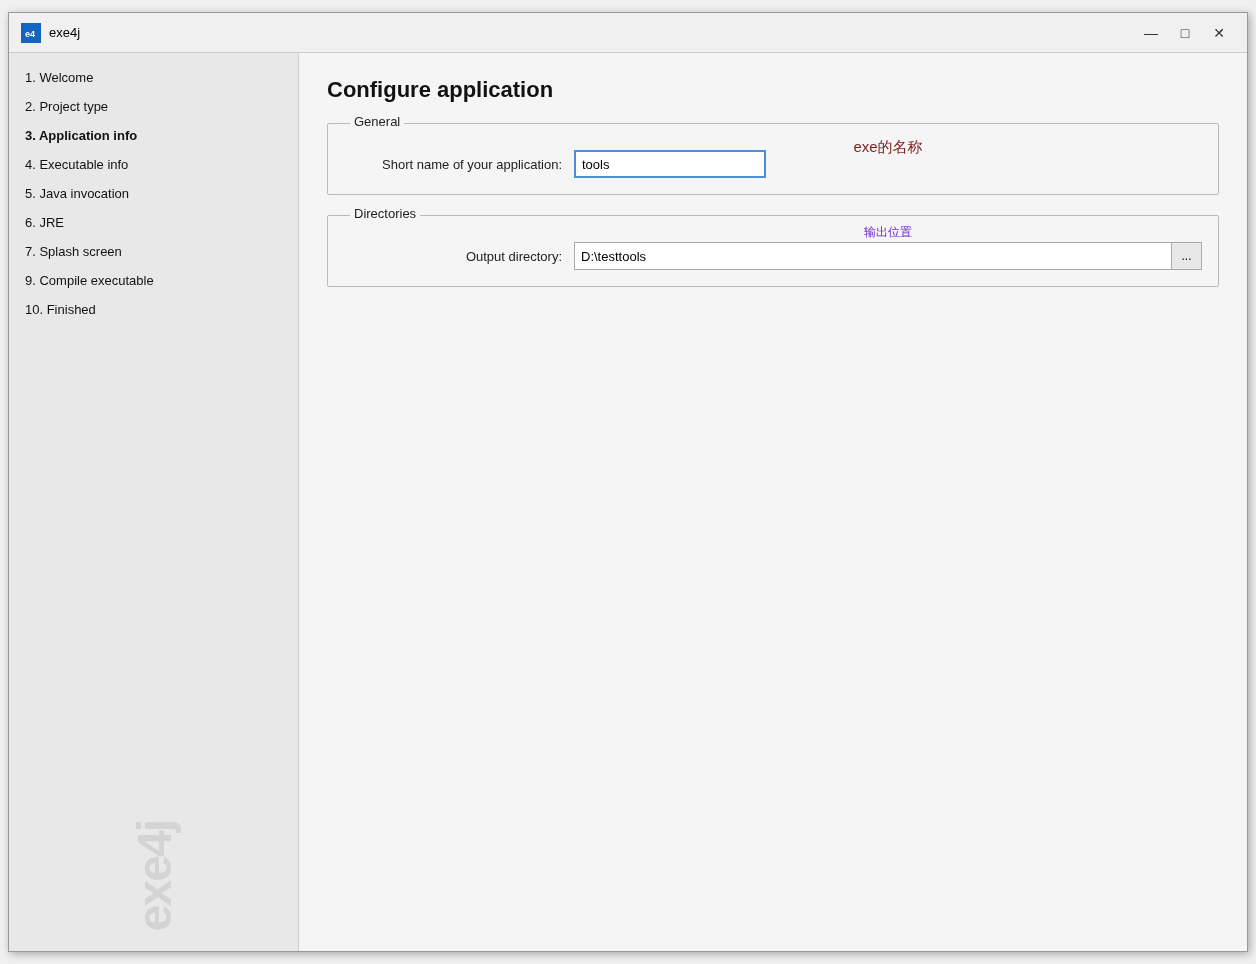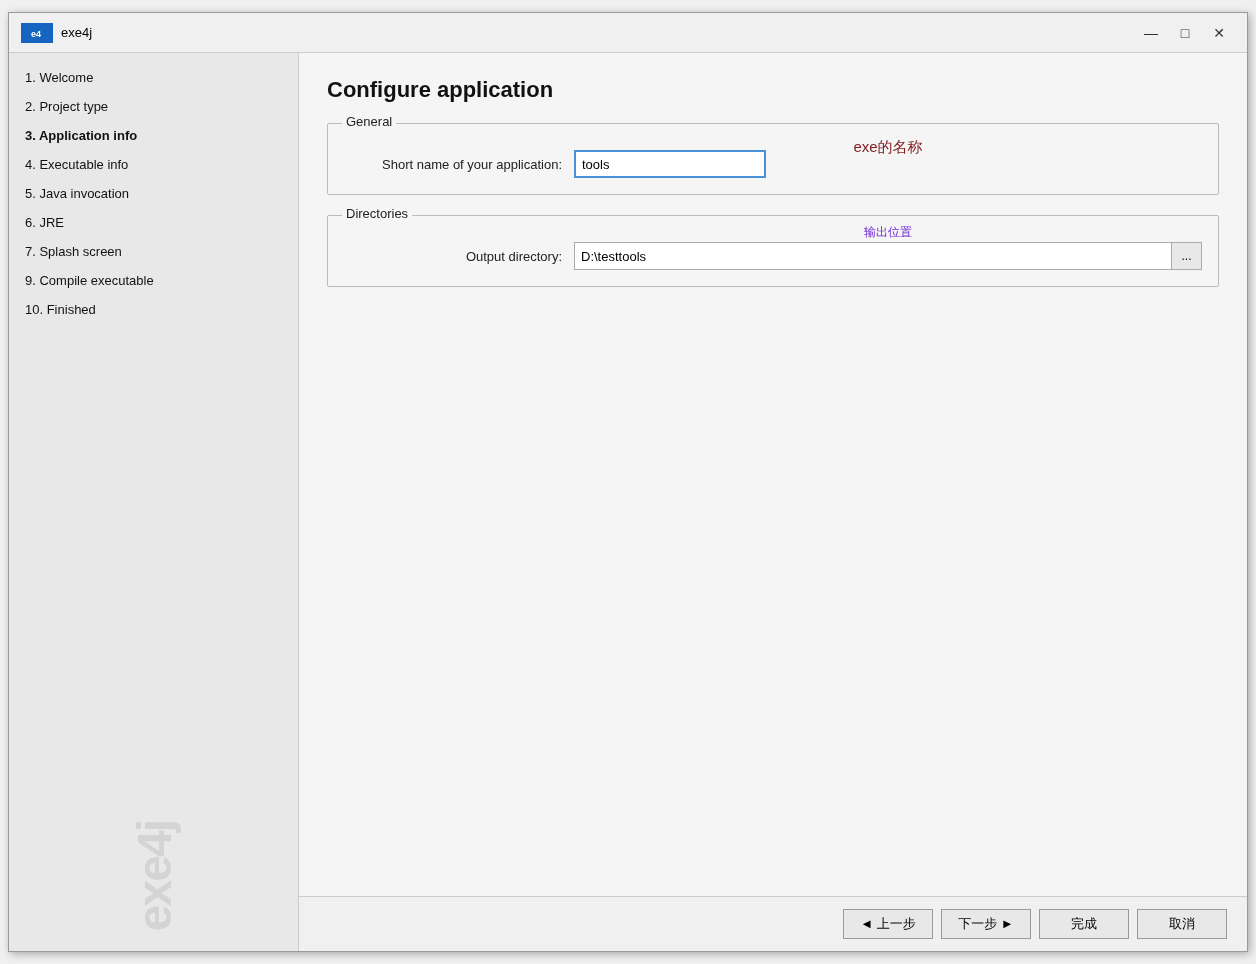--- a/index.html
+++ b/index.html
@@ -25,21 +25,21 @@
     .titlebar {
       background: #f0f0f0;
       height: 40px;
       display: flex;
       align-items: center;
       padding: 0 12px;
       border-bottom: 1px solid #ccc;
       flex-shrink: 0;
     }
     .titlebar-icon {
-      width: 32px;
+      width: 20px;
       height: 20px;
       margin-right: 8px;
       background: #1565c0;
       display: flex;
       align-items: center;
       justify-content: center;
       color: white;
       font-size: 10px;
       font-weight: bold;
     }
@@ -129,21 +129,21 @@
       border: 1px solid #bbb;
       border-radius: 2px;
       margin-bottom: 20px;
       padding: 16px 16px 16px 16px;
       background: #f5f5f5;
       position: relative;
     }
     .section-legend {
       position: absolute;
       top: -10px;
-      left: 14px;
+      left: 22px;
       background: #f5f5f5;
       padding: 0 4px;
       font-size: 13px;
       color: #222;
     }
     .form-row {
       display: flex;
       align-items: center;
       margin-top: 10px;
     }
@@ -319,21 +319,15 @@
             <label class="form-label">Output directory:</label>
             <div class="dir-input-wrapper">
               <span class="dir-annotation">输出位置</span>
               <input class="dir-input" type="text" value="D:\testtools" style="">
               <button class="dir-btn">...</button>
             </div>
           </div>
         </div>
       </div>
 
-      <div class="footer">
-        <button class="footer-btn">◄ 上一步</button>
-        <button class="footer-btn">下一步 ►</button>
-        <button class="footer-btn">完成</button>
-        <button class="footer-btn">取消</button>
-      </div>
     </div>
   </div>
 </div>
 
 </body></html>

